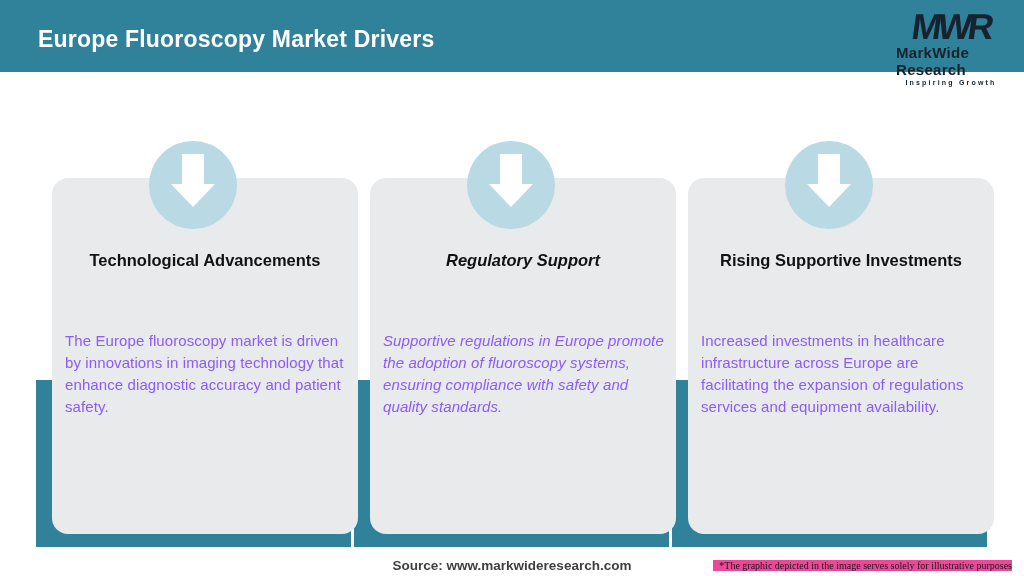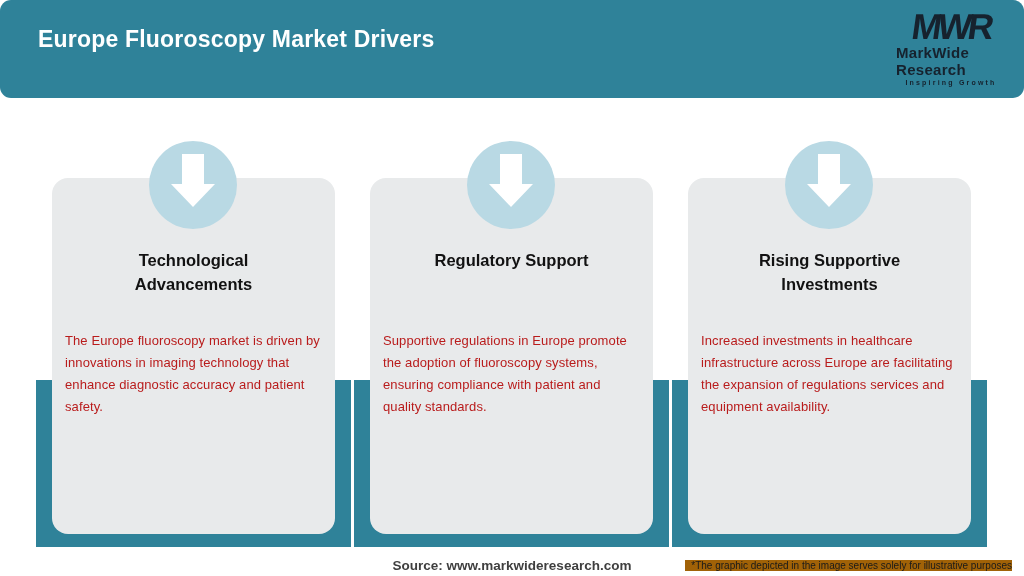--- a/index.html
+++ b/index.html
@@ -3,23 +3,22 @@
 <meta charset="utf-8">
 <style>
   html,body{margin:0;padding:0;}
   body{
     width:1024px;height:576px;position:relative;overflow:hidden;
     background:#ffffff;
     font-family:"Liberation Sans", sans-serif;
   }
   
   .header{
-    position:absolute;left:0;top:0;width:1024px;height:98px;
+    position:absolute;left:0;top:0;width:1024px;height:72px;
     background:#2F8299;
-    border-radius:11px;
   }
   .header-title{
     position:absolute;left:38px;top:26px;
     color:#ffffff;font-size:23px;font-weight:bold;letter-spacing:.2px;
   }
   .logo{
     position:absolute;right:18px;top:8px;width:110px;
     display:flex;flex-direction:column;align-items:center;
     color:#16222E;
   }
@@ -32,49 +31,49 @@
   
   .frame{
     position:absolute;top:380px;width:315px;height:167px;
     background:#2F8299;z-index:1;
   }
   .frame1{left:36px;}
   .frame2{left:354px;}
   .frame3{left:672px;}
   .card{
     position:absolute;top:178px;width:283px;height:356px;
-    background:#E8EAEB;border-radius:16px;z-index:2;
+    background:#E8EAEB;border-radius:16px;z-index:2;padding-left:23px;
   }
   .card1{left:52px;}
-  .card2{left:370px;}
+  .card2{left:370px;font-style:italic;}
   .card3{left:688px;}
   .circle{
     position:absolute;top:141px;width:88px;height:88px;z-index:3;
   }
   .circle1{left:149px;}
   .circle2{left:467px;}
   .circle3{left:785px;}
   .card-title{
     position:absolute;top:70px;left:26px;right:26px;
     text-align:center;color:#121212;
     font-size:16.5px;font-weight:bold;line-height:24px;
   }
   .card-body{
     position:absolute;top:152px;left:13px;right:11px;
-    color:#b91c1c;font-size:13px;line-height:22px;
+    color:#8b5cf6;font-size:15px;line-height:22px;
     letter-spacing:.1px;
   }
   
   .source{
     position:absolute;left:0;bottom:3px;width:1024px;
     text-align:center;color:#3f3f3f;font-size:13.5px;font-weight:bold;
   }
   .disclaimer{
     position:absolute;right:12px;bottom:5px;
-    color:#1a1a1a;font-size:10px;background:#a16207;padding-left:6px;
+    color:#1a1a1a;font-size:10px;background:#ec4899;padding-left:6px;font-family:Liberation Serif, serif;
   }
 </style>
 </head>
 <body>
 
 <div class="header">
   <div class="header-title">Europe Fluoroscopy Market Drivers</div>
   <div class="logo">
     <div class="logo-acronym">MWR</div>
     <div class="logo-name">MarkWide Research</div>
@@ -86,21 +85,21 @@
 <div class="frame frame2"></div>
 <div class="frame frame3"></div>
 
 <div class="card card1">
   <div class="card-title">Technological Advancements</div>
   <div class="card-body">The Europe fluoroscopy market is driven by innovations in imaging technology that enhance diagnostic accuracy and patient safety.</div>
 </div>
 
 <div class="card card2">
   <div class="card-title">Regulatory Support</div>
-  <div class="card-body">Supportive regulations in Europe promote the adoption of fluoroscopy systems, ensuring compliance with patient and quality standards.</div>
+  <div class="card-body">Supportive regulations in Europe promote the adoption of fluoroscopy systems, ensuring compliance with safety and quality standards.</div>
 </div>
 
 <div class="card card3">
   <div class="card-title">Rising Supportive Investments</div>
   <div class="card-body">Increased investments in healthcare infrastructure across Europe are facilitating the expansion of regulations services and equipment availability.</div>
 </div>
 
 <div class="circle circle1">
   <svg width="88" height="88" viewBox="0 0 88 88">
     <circle cx="44" cy="44" r="44" fill="#B9D9E4"></circle>

